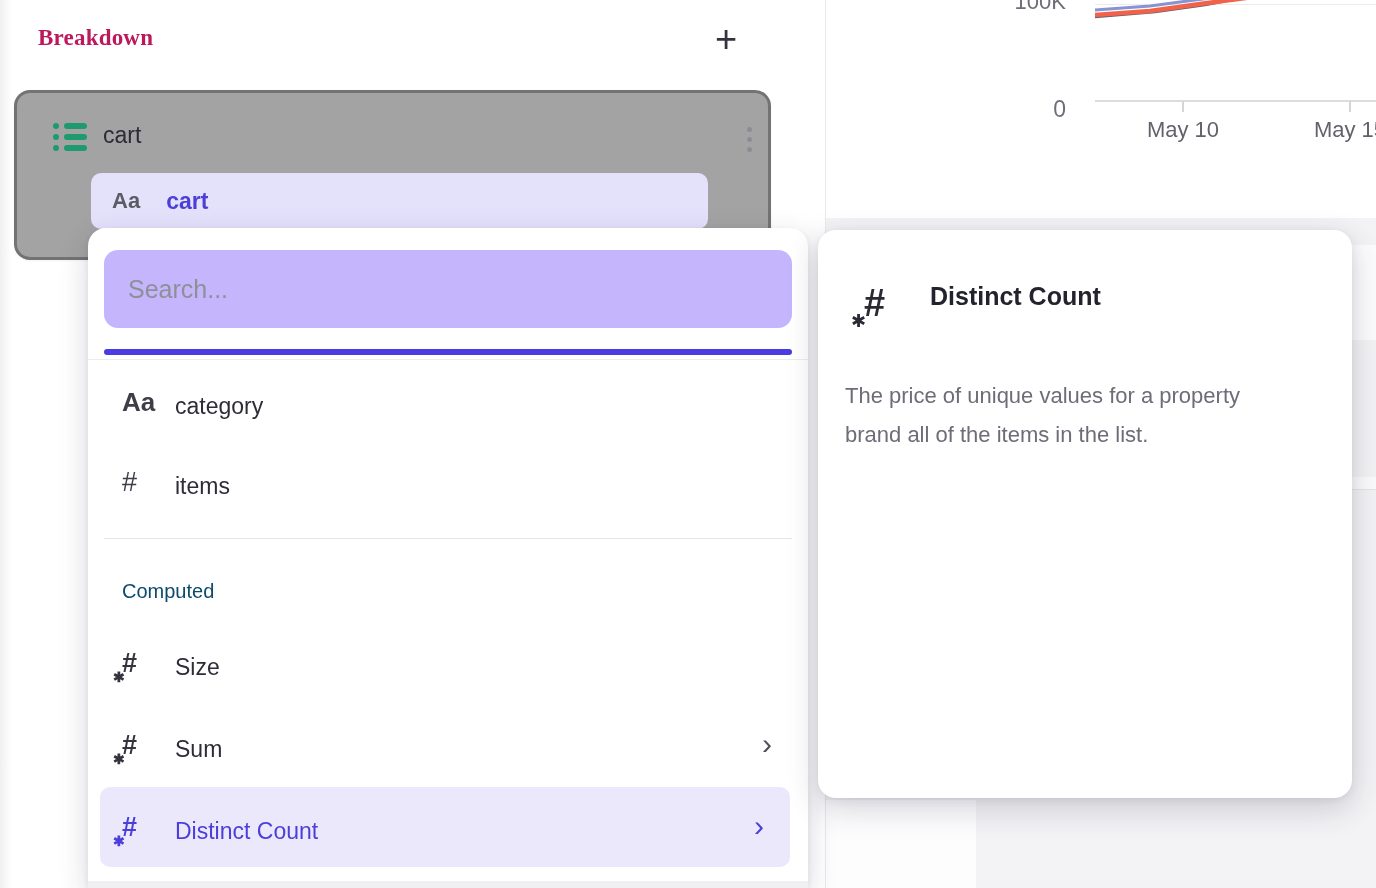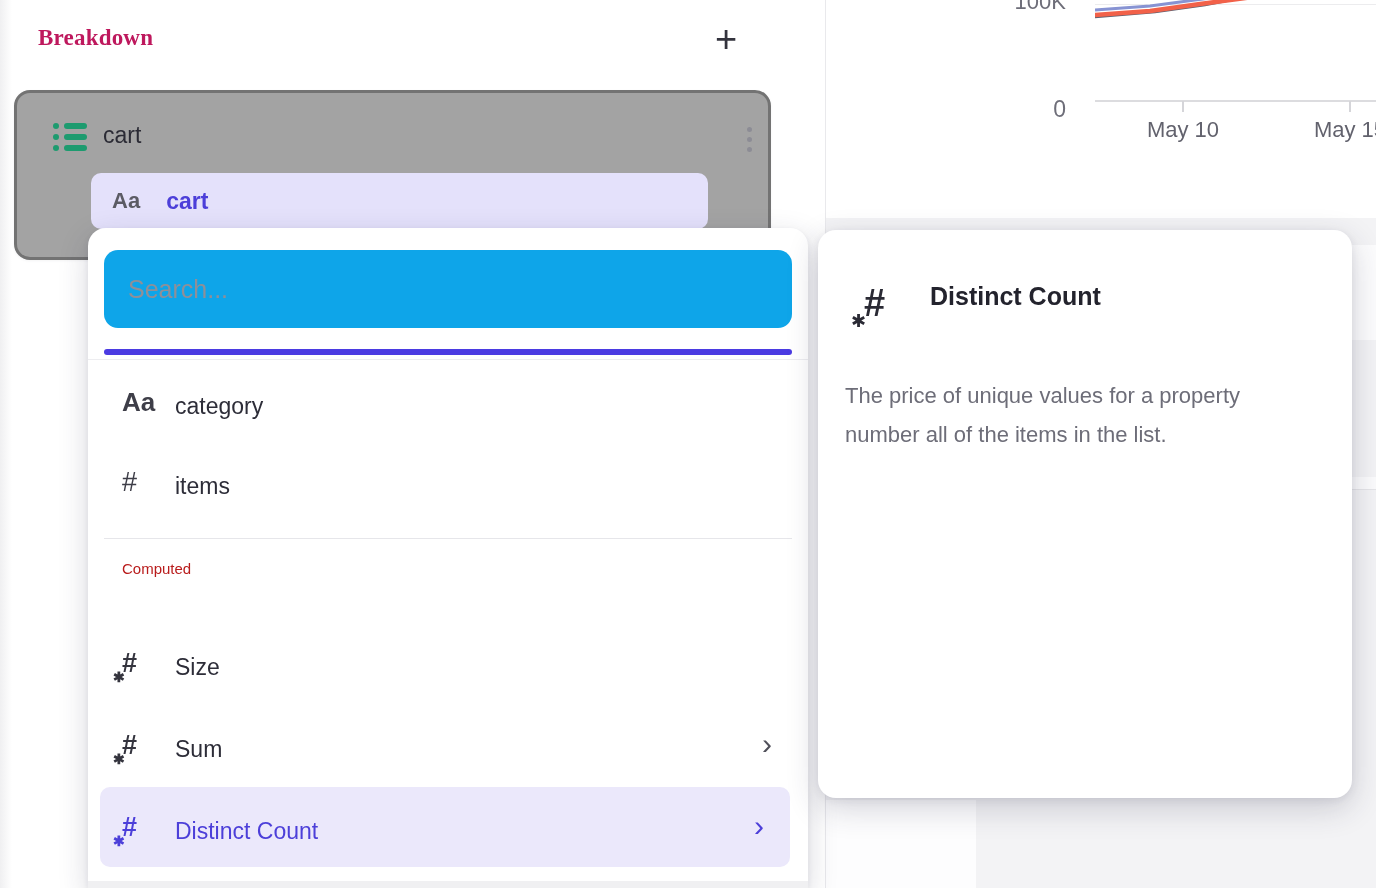--- a/index.html
+++ b/index.html
@@ -60,21 +60,21 @@
 
   
   .dropdown {
     position: absolute; left: 88px; top: 228px; width: 720px; height: 660px;
     background: #ffffff; border-radius: 18px 18px 0 0;
     box-shadow: 0 10px 30px rgba(40,40,70,0.18), 0 2px 6px rgba(40,40,70,0.08);
     overflow: hidden;
   }
   .search-box {
     position: absolute; left: 16px; top: 22px; width: 688px; height: 78px;
-    background: #0ea5e9; border-radius: 14px; text-decoration: underline;
+    background: #c4b5fd; border-radius: 14px; text-decoration: underline;
   }
   .search-box input {
     width: 100%; height: 100%; background: transparent; border: none; outline: none;
     padding: 0 24px; font-size: 25px; color: #33333d;
     font-family: "Liberation Sans", sans-serif;
   }
   .search-box input::placeholder { color: #8f8f98; }
   .tab-underline {
     position: absolute; left: 16px; top: 121px; width: 688px; height: 6px;
     background: #4b3be2; border-radius: 3px;
@@ -90,22 +90,22 @@
   .dd-row .chevron {
     position: absolute; right: 36px; top: 50%; transform: translateY(-54%);
     font-size: 30px; color: #50505a; line-height: 1;
   }
   .row-category { top: 134px; }
   .row-price   { top: 214px; }
   .row-price .row-icon { font-weight: 500; font-size: 27px; }
 
   .dd-divider { position: absolute; left: 16px; top: 310px; width: 688px; height: 1px; background: #e6e6ea; }
   .dd-section-label {
-    position: absolute; left: 34px; top: 332px;
-    font-size: 15px; color: #b91c1c;
+    position: absolute; left: 34px; top: 352px;
+    font-size: 20px; color: #0c4a6e;
   }
   .row-size { top: 395px; }
   .row-sum  { top: 477px; }
   .row-distinct {
     top: 559px; left: 12px; width: 690px; border-radius: 10px;
     background: #ebe8fb; padding-left: 22px;
   }
   .row-distinct .row-icon .hash, .row-distinct .row-icon .star { color: #4c3fd9; }
   .row-distinct .row-label { color: #4c3fd9; font-weight: 500; }
   .row-distinct .chevron { color: #4c3fd9; right: 26px; }
@@ -259,18 +259,18 @@
     <div class="dd-bottom-strip"></div>
   </div>
 
   <div class="tooltip-panel">
     <span class="tt-icon hash-star">
       <span class="hash">#</span><span class="star">✱</span>
     </span>
     <div class="tt-title">Distinct Count</div>
     <div class="tt-desc">
       <span>The price of unique values for a property</span>
-      <span>number all of the items in the list.</span>
+      <span>brand all of the items in the list.</span>
     </div>
   </div>
 
   <div class="left-edge-shadow"></div>
 </div>
 
 </body></html>

